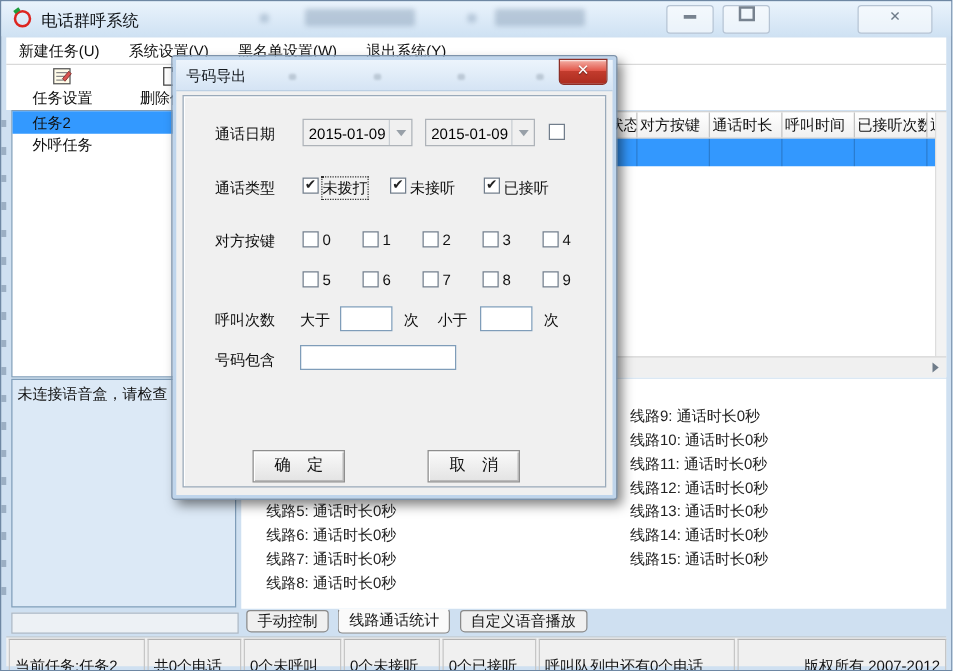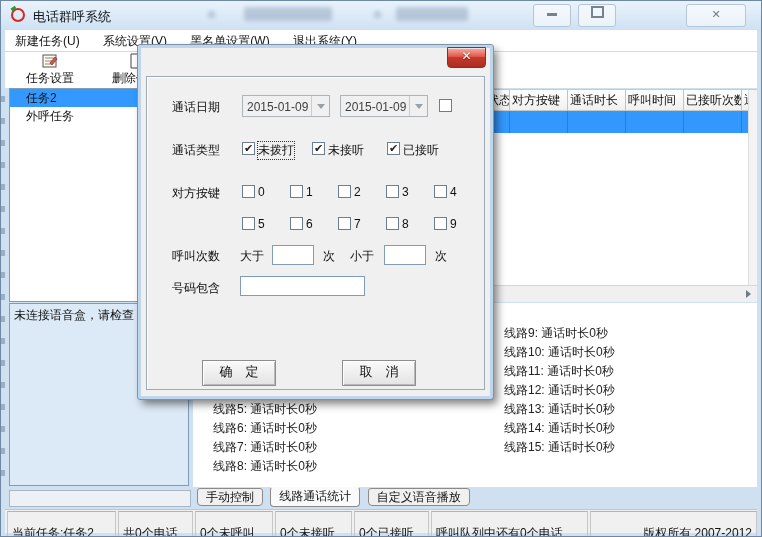--- a/index.html
+++ b/index.html
@@ -76,21 +76,21 @@
   .dlg-title-text{left:8px;top:5px;color:#14191f;}
   .dlg-dot{top:11px;width:6px;height:5px;background:#9fadbb;opacity:.55;filter:blur(1px);border-radius:2px;}
   .dlg-close{top:-1px;right:4px;width:37px;height:19px;
     background:linear-gradient(#f3b0a6,#e2574a 45%,#c33c2e 46%,#ad2c1f);
     border:1px solid #8c2e26;border-radius:0 0 4px 4px;color:#fff;text-align:center;
     line-height:17px;font-weight:bold;font-size:12px;text-shadow:0 1px 1px rgba(0,0,0,.5);box-shadow:inset 0 1px 0 rgba(255,255,255,.6);}
   .dlg-body{left:5px;right:5px;top:28px;bottom:6px;border:1px solid #9aaaba;
     box-shadow:inset 1px 1px 0 #fff;background:#f0f0f0;}
   .f-label{color:#0d0d0d;}
   .combo{width:88px;height:22px;background:#f0f0f0;border:1px solid #aeb3b9;box-sizing:border-box;}
-  .combo .val{position:absolute;left:4px;top:4px;color:#404040;}
+  .combo .val{position:absolute;left:4px;top:4px;color:#000000;}
   .combo .drop{position:absolute;right:0;top:0;width:17px;height:20px;border-left:1px solid #c8cdd2;text-align:center;}
   .tri-d{display:inline-block;width:0;height:0;border-style:solid;border-width:5px 4px 0 4px;border-color:#98a0a8 transparent transparent transparent;margin-top:8px;}
   .cb{width:13px;height:13px;background:#fff;border:1px solid #717d8b;box-sizing:border-box;
       text-align:center;line-height:11px;font-size:11px;color:#222;}
   .cb-label{margin-left:3px;}
   .focus-dotted{outline:1px dotted #333;}
   .txt{border:1px solid #7f9db9;background:#fff;height:20px;box-sizing:border-box;font-family:inherit;font-size:12px;padding:0 3px;}
   .dlg-btn{width:72px;height:24px;background:linear-gradient(#fafafa,#e3e3e3);
     border:1px solid #8e8e8e;box-shadow:inset 1px 1px 0 #fff,inset -1px -1px 0 #b9b9b9;
     text-align:center;line-height:22px;font-size:13px;}
@@ -204,20 +204,27 @@
     <div class="sb-seg" style="width:109px;">当前任务:任务2</div>
     <div class="sb-seg" style="width:75px;">共0个电话</div>
     <div class="sb-seg" style="width:78px;">0个未呼叫</div>
     <div class="sb-seg" style="width:77px;">0个未接听</div>
     <div class="sb-seg" style="width:75px;">0个已接听</div>
     <div class="sb-seg" style="width:157px;">呼叫队列中还有0个电话</div>
     <div class="sb-seg" style="flex:1;text-align:right;text-decoration:underline;">版权所有 2007-2012</div>
   </div>
 
   <div class="abs dialog">
+    <div class="abs dlg-title">
+      <span class="abs dlg-title-text">号码导出</span>
+      <span class="abs dlg-dot" style="left:90px;"></span>
+      <span class="abs dlg-dot" style="left:158px;"></span>
+      <span class="abs dlg-dot" style="left:225px;"></span>
+      <span class="abs dlg-dot" style="left:288px;"></span>
+    </div>
     <div class="abs dlg-close">
       <span>✕</span>
     </div>
 
     <div class="abs dlg-body">
 
       <span class="abs f-label" style="left:25px;top:22px;">通话日期</span>
       <div class="abs combo" style="left:95px;top:18px;">
         <span class="val">2015-01-09</span>
         <span class="drop"><span class="tri-d"></span></span>

